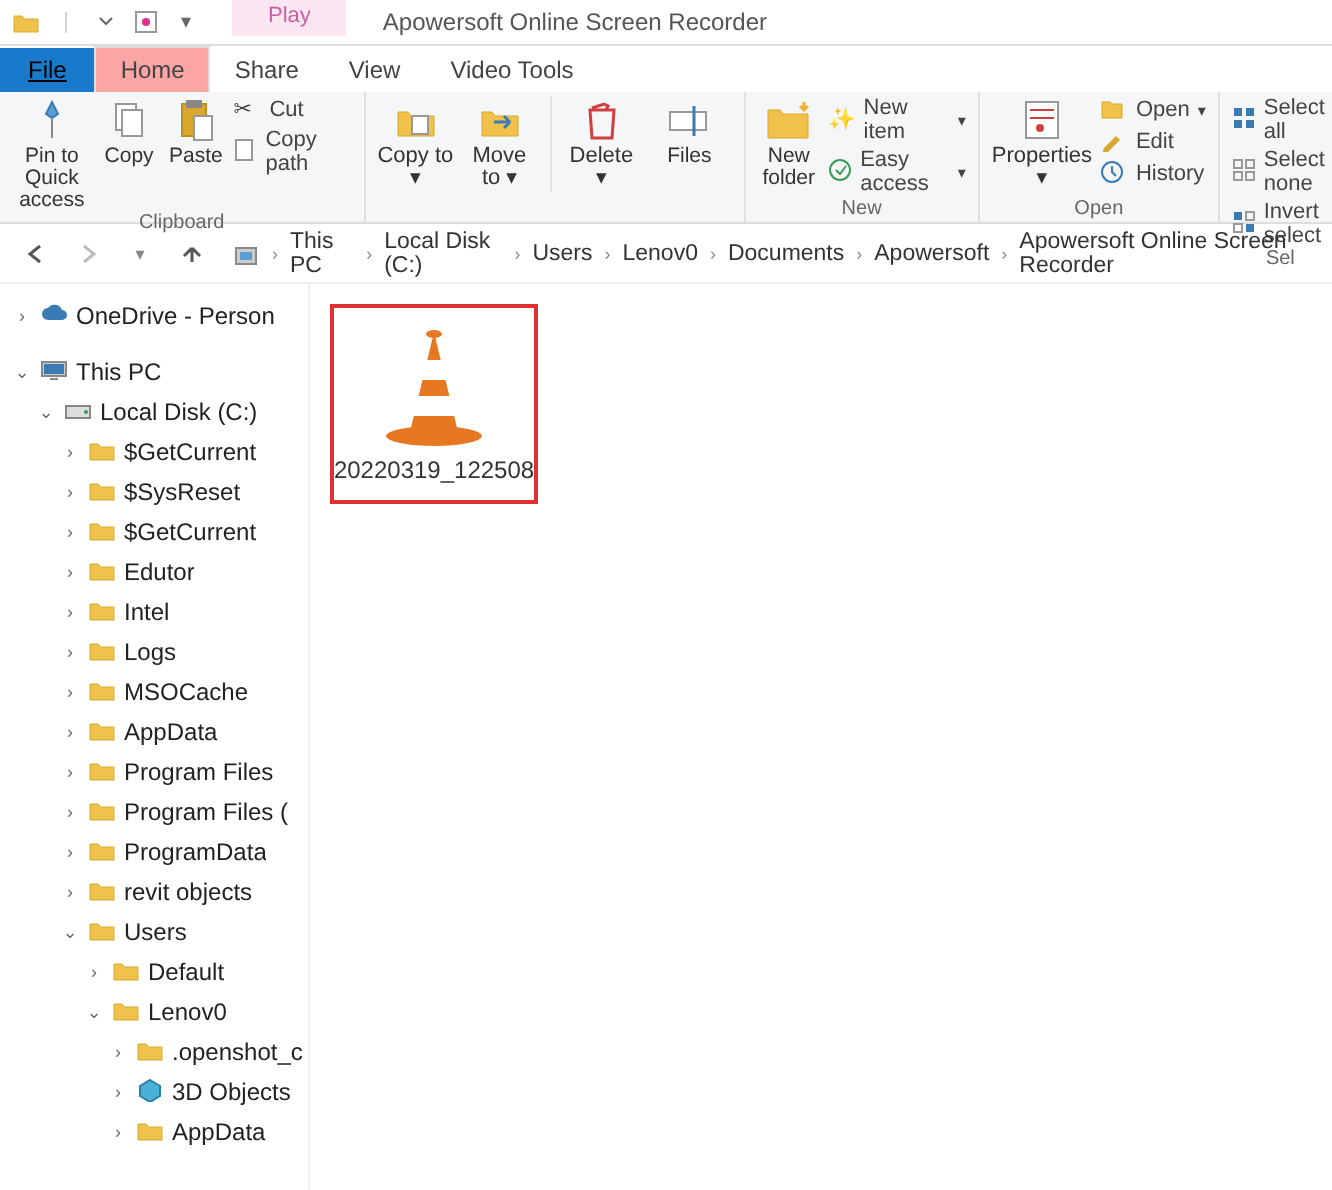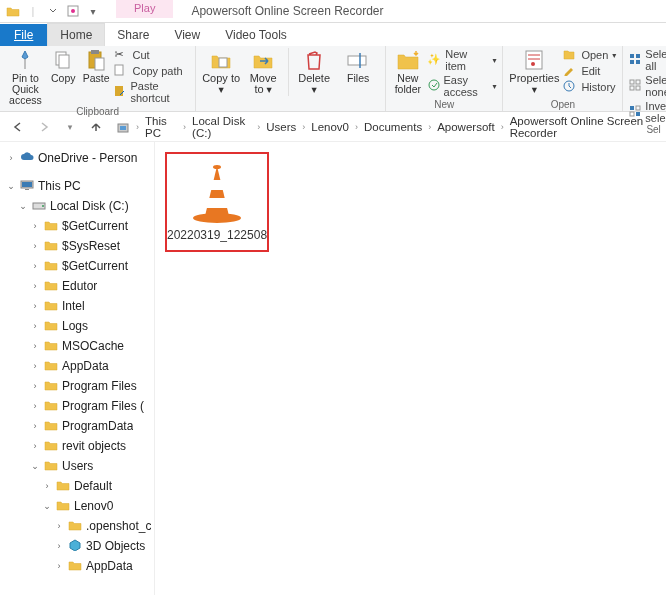--- a/index.html
+++ b/index.html
@@ -5,23 +5,23 @@
 * { box-sizing: border-box; margin: 0; padding: 0; font-family: "Segoe UI", Tahoma, sans-serif; font-size: 11px; }
 body { width: 666px; height: 595px; background: #fff; overflow: hidden; color: #333; }
 
 
 .titlebar { height: 23px; background: #fff; display: flex; align-items: center; border-bottom: 1px solid #ddd; }
 .titlebar .qat { display: flex; align-items: center; gap: 2px; padding: 0 4px; }
 .titlebar .qat-item { width: 18px; height: 18px; display: flex; align-items: center; justify-content: center; }
 
 
 .tabrow { height: 23px; display: flex; align-items: flex-end; background: #fff; }
-.tab-file { background: #1979ca; color: #ffffff; padding: 4px 14px; font-size: 12px; text-decoration: underline; }
+.tab-file { background: #1979ca; color: #000000; padding: 4px 14px; font-size: 12px; text-decoration: underline; }
 .tab { padding: 4px 12px; font-size: 12px; color: #444; border-right: 1px solid transparent; }
-.tab.active { background: #e5e5e5; border: 1px solid #ddd; border-bottom: none; margin-top: 27px; }
+.tab.active { background: #fca5a5; border: 1px solid #ddd; border-bottom: none; margin-top: 27px; }
 .tab-context { background: #fce6f1; color: #c95fa0; padding: 2px 18px 4px; font-size: 11px; margin-left: 6px; position: relative; top: -2px; }
 .tab-context-inner { background: #fff; padding: 4px 12px; font-size: 12px; color: #444; }
 .titlebar-title { margin-left: 18px; font-size: 12px; color: #555; }
 
 
 .ribbon { height: 66px; background: #f5f6f7; border-bottom: 1px solid #ddd; display: flex; }
 .rgroup { border-right: 1px solid #e0e0e0; padding: 2px 6px 0; display: flex; flex-direction: column; justify-content: space-between; }
 .rgroup-body { display: flex; gap: 4px; align-items: flex-start; flex: 1; }
 .rgroup-label { text-align: center; font-size: 10px; color: #666; padding-bottom: 1px; }
 .big-btn { display: flex; flex-direction: column; align-items: center; width: 46px; gap: 1px; justify-content: space-between; }
@@ -129,29 +129,20 @@
             <span class="sico">✂</span>
             <span>Cut</span>
           </div>
         <div class="small-row">
             <span class="sico">
               <svg width="12" height="12">
                 <rect x="1" y="1" width="8" height="10" fill="#fff" stroke="#999"></rect>
               </svg>
             </span>
             <span>Copy path</span>
-          </div>
-        <div class="small-row">
-            <span class="sico">
-              <svg width="12" height="12">
-                <rect x="1" y="1" width="8" height="10" fill="#d9a82e"></rect>
-                <path d="M6 10l4-4" stroke="#06c"></path>
-              </svg>
-            </span>
-            <span>Paste shortcut</span>
           </div>
       </div>
     </div>
     <div class="rgroup-label">Clipboard</div>
   </div>
 
   <div class="rgroup">
     <div class="rgroup-body">
       <div class="big-btn" style="width:38px">
         <div class="ico">

